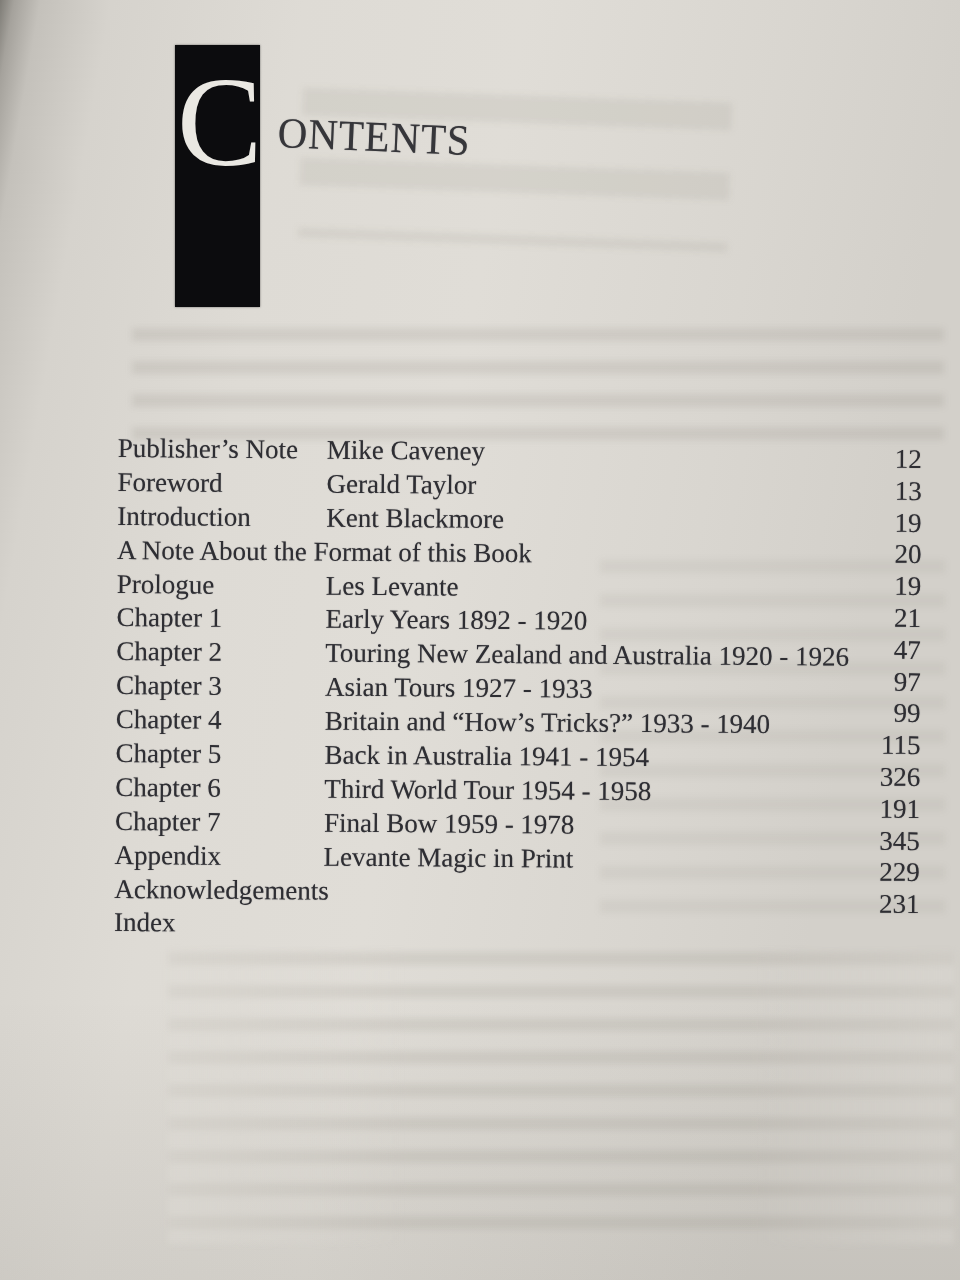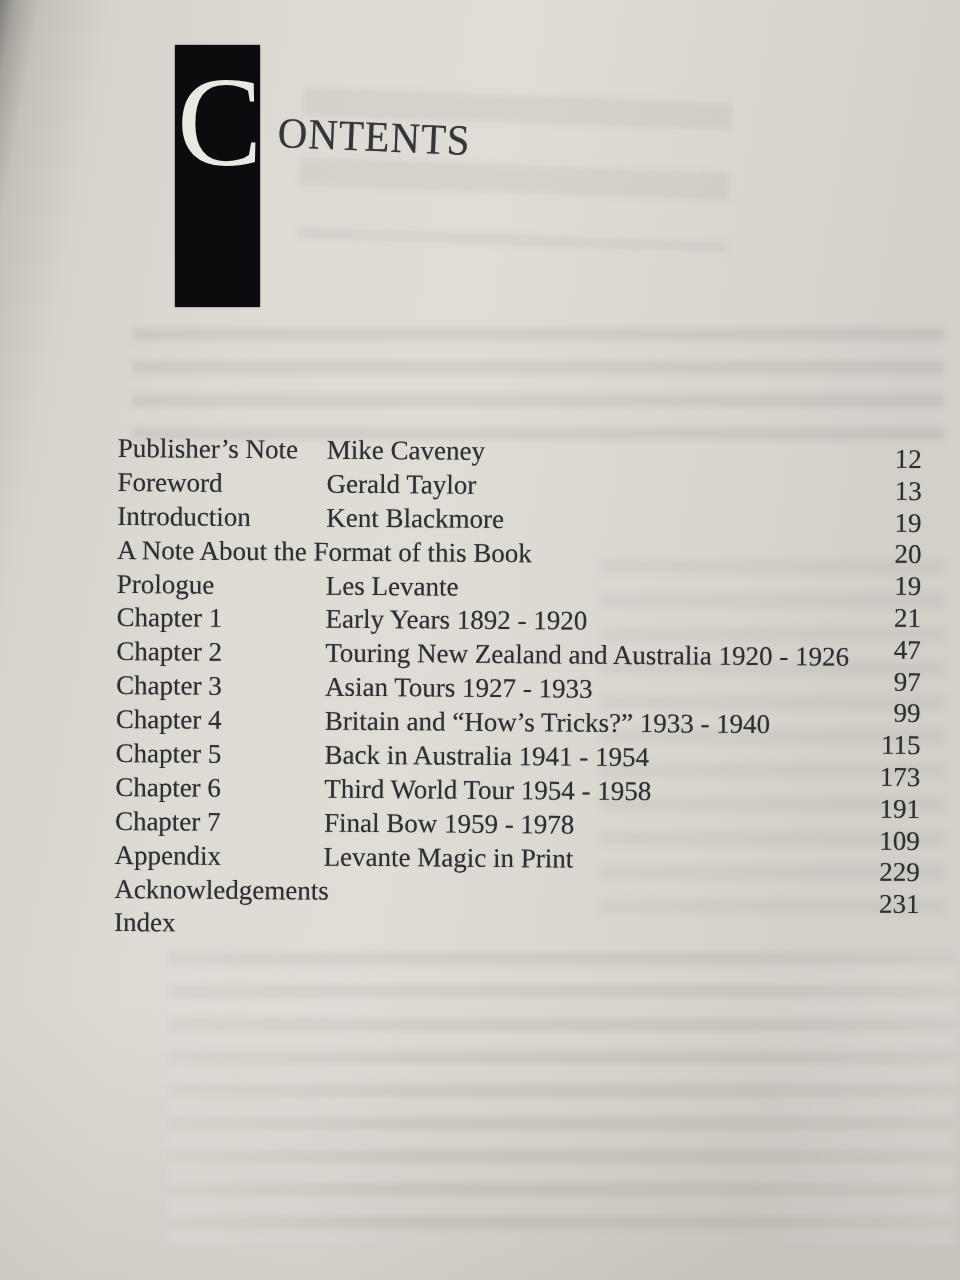--- a/index.html
+++ b/index.html
@@ -217,20 +217,20 @@
     <span class="page-num">12</span>
     <span class="page-num">13</span>
     <span class="page-num">19</span>
     <span class="page-num">20</span>
     <span class="page-num">19</span>
     <span class="page-num">21</span>
     <span class="page-num">47</span>
     <span class="page-num">97</span>
     <span class="page-num">99</span>
     <span class="page-num">115</span>
-    <span class="page-num">173</span>
+    <span class="page-num">326</span>
     <span class="page-num">191</span>
-    <span class="page-num">109</span>
+    <span class="page-num">345</span>
     <span class="page-num">229</span>
     <span class="page-num">231</span>
   </div>
 
 </div>
 
 </body></html>

